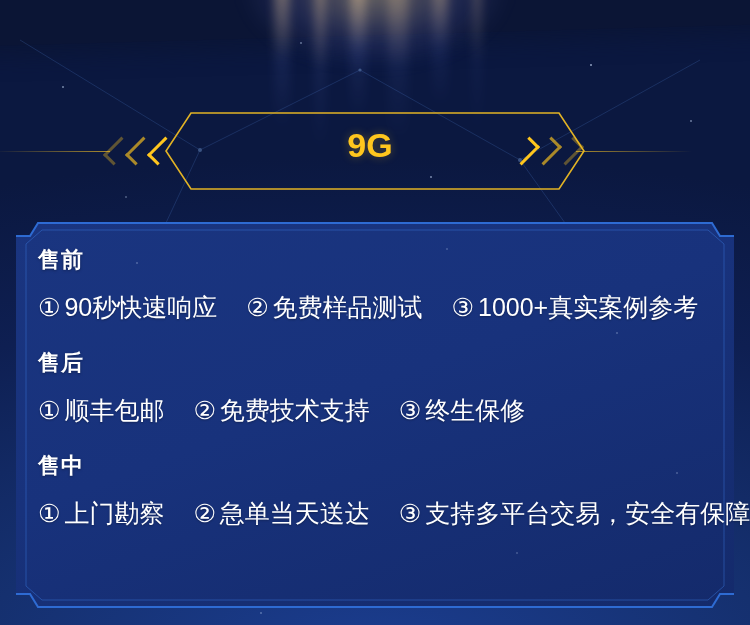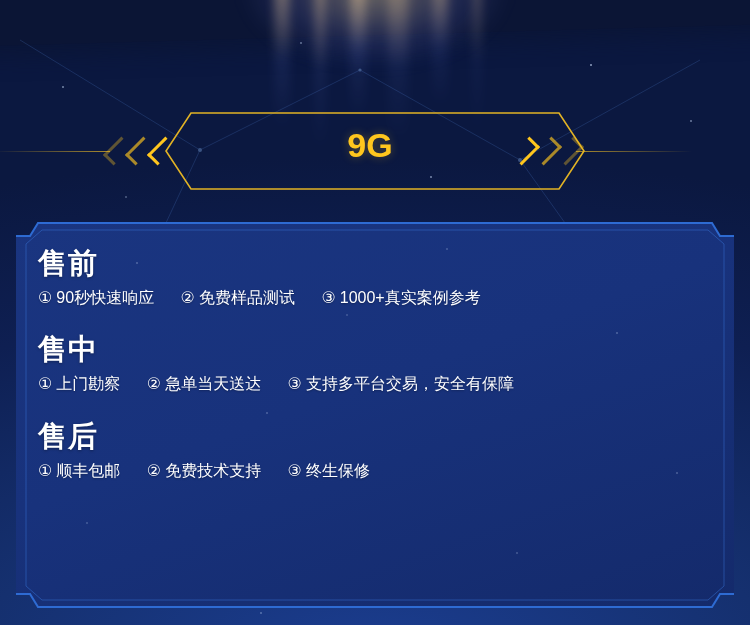--- a/index.html
+++ b/index.html
@@ -125,27 +125,27 @@
   .card-stars i{ position:absolute; border-radius:50%; background:#d7e6ff; }
 
   
   .content{
     position:absolute; left:38px; top:248px; width:690px;
     color:#ffffff;
   }
   .block{ margin-bottom:26px; }
   .block:last-child{ margin-bottom:0; }
   .blk-title{
-    font-size:29px; font-weight:bold; line-height:1.1;
+    font-size:22px; font-weight:bold; line-height:1.1;
     color:#ffffff; letter-spacing:1px;
     text-shadow:0 1px 3px rgba(0,0,0,.35);
   }
   .blk-items{
-    margin-top:7px;
-    font-size:16px; line-height:1.35; color:#ffffff;
+    margin-top:19px;
+    font-size:25px; line-height:1.35; color:#ffffff;
     white-space:nowrap;
     text-shadow:0 1px 2px rgba(0,0,0,.3);
   }
   .blk-items span.itm{ margin-right:22px; }
   .blk-items span.itm:last-child{ margin-right:0; }
   .num{ margin-right:4px; }
 </style>
 </head>
 <body>
 
@@ -251,31 +251,31 @@
     <div class="block">
       <div class="blk-title">售前</div>
       <div class="blk-items">
         <span class="itm"><span class="num">①</span><span>90秒快速响应</span></span>
         <span class="itm"><span class="num">②</span><span>免费样品测试</span></span>
         <span class="itm"><span class="num">③</span><span>1000+真实案例参考</span></span>
       </div>
     </div>
 
     <div class="block">
+      <div class="blk-title">售后</div>
+      <div class="blk-items">
+        <span class="itm"><span class="num">①</span><span>顺丰包邮</span></span>
+        <span class="itm"><span class="num">②</span><span>免费技术支持</span></span>
+        <span class="itm"><span class="num">③</span><span>终生保修</span></span>
+      </div>
+    </div>
+
+    <div class="block">
       <div class="blk-title">售中</div>
       <div class="blk-items">
         <span class="itm"><span class="num">①</span><span>上门勘察</span></span>
         <span class="itm"><span class="num">②</span><span>急单当天送达</span></span>
         <span class="itm"><span class="num">③</span><span>支持多平台交易，安全有保障</span></span>
       </div>
     </div>
 
-    <div class="block">
-      <div class="blk-title">售后</div>
-      <div class="blk-items">
-        <span class="itm"><span class="num">①</span><span>顺丰包邮</span></span>
-        <span class="itm"><span class="num">②</span><span>免费技术支持</span></span>
-        <span class="itm"><span class="num">③</span><span>终生保修</span></span>
-      </div>
-    </div>
-
   </div>
 </div>
 
 </body></html>

